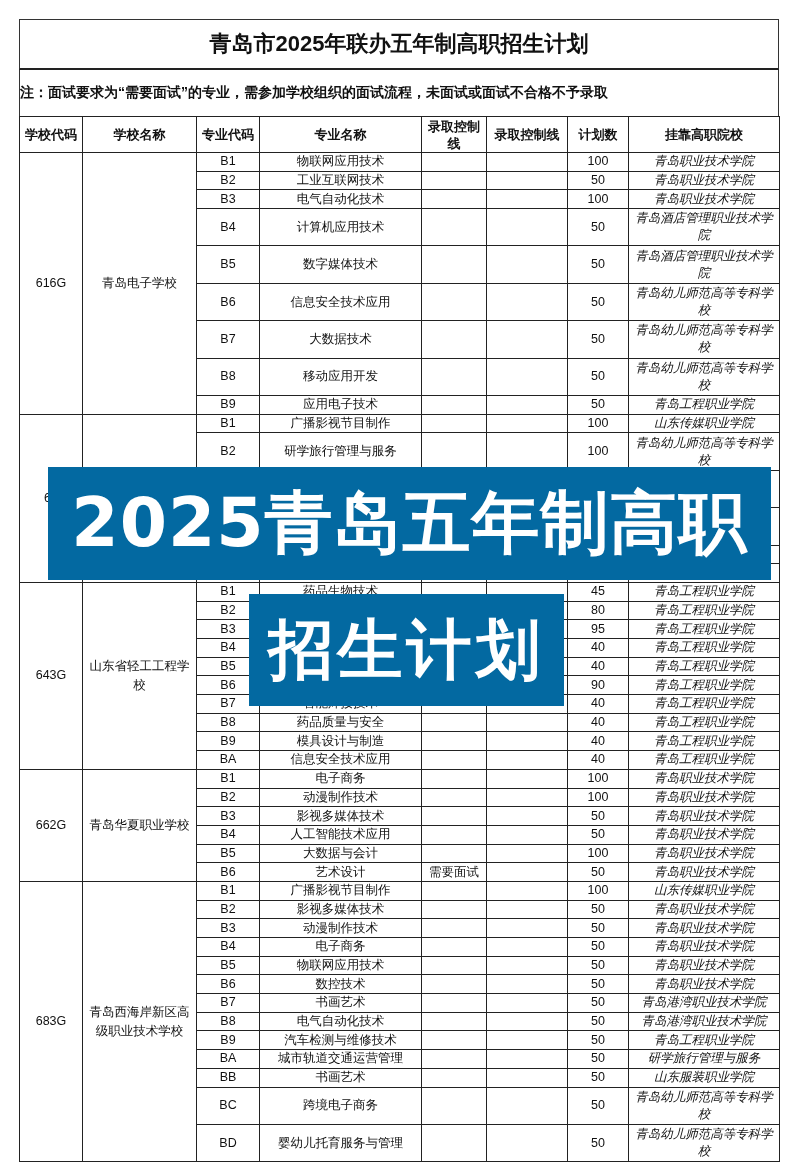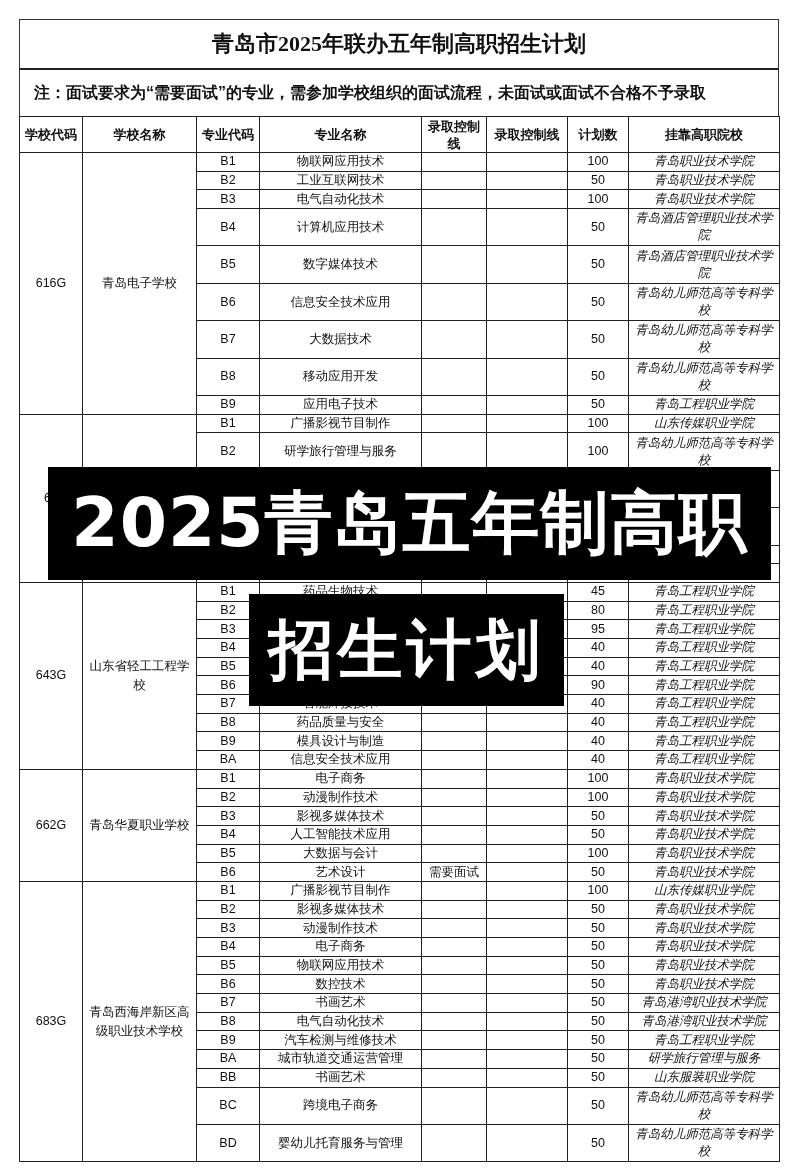--- a/index.html
+++ b/index.html
@@ -1,31 +1,31 @@
 <!DOCTYPE html>
 <html><head>
 <meta charset="utf-8">
 <style>
   html, body { margin:0; padding:0; background:#ffffff; }
   body { width:800px; height:1175px; position:relative; overflow:hidden;
          font-family:"Liberation Sans","DejaVu Sans",sans-serif; color:#111; }
   #sheet { position:absolute; left:19px; top:19px; width:760px; }
   .title-row { height:51px; border:1.5px solid #333; border-bottom:2px solid #222;
                display:flex; align-items:center; justify-content:center;
-               font-family:Liberation Serif, serif; font-weight:bold; font-size:22px; box-sizing:border-box; }
+               font-family:Liberation Sans, sans-serif; font-weight:bold; font-size:22px; box-sizing:border-box; }
   .note-row { height:46px; border-left:1.5px solid #333; border-right:1.5px solid #333;
-              display:flex; align-items:center; font-size:16px; font-weight:bold; padding-left:14px; box-sizing:border-box; }
+              display:flex; align-items:center; font-size:14px; font-weight:bold; padding-left:0; box-sizing:border-box; }
   table { border-collapse:collapse; width:760px; table-layout:fixed; }
   th, td { border:1.2px solid #222; text-align:center; vertical-align:middle; padding:0 1px;
            font-size:12.5px; line-height:17px; overflow:hidden; }
   th { height:35px; font-weight:bold; font-size:13px; }
   tr.single td { height:17.7px; }
   tr.double td { height:36.4px; }
   td.affil { line-height:17px;font-style:italic; }
-  .banner { position:absolute; background:#000000; color:#fff; font-family:"DejaVu Sans","Liberation Sans",sans-serif;
+  .banner { position:absolute; background:#0369a1; color:#fff; font-family:"DejaVu Sans","Liberation Sans",sans-serif;
             font-weight:bold; display:flex; align-items:center; justify-content:center; white-space:nowrap; }
   #banner1 { left:48px; top:467px; width:723px; height:113px; font-size:68px; letter-spacing:1px; }
   #banner2 { left:249px; top:594px; width:315px; height:112px; font-size:65px; letter-spacing:4px; }
 </style>
 </head>
 <body>
 
 <div id="sheet">
   <div class="title-row">青岛市2025年联办五年制高职招生计划</div>
   <div class="note-row">注：面试要求为“需要面试”的专业，需参加学校组织的面试流程，未面试或面试不合格不予录取</div>

